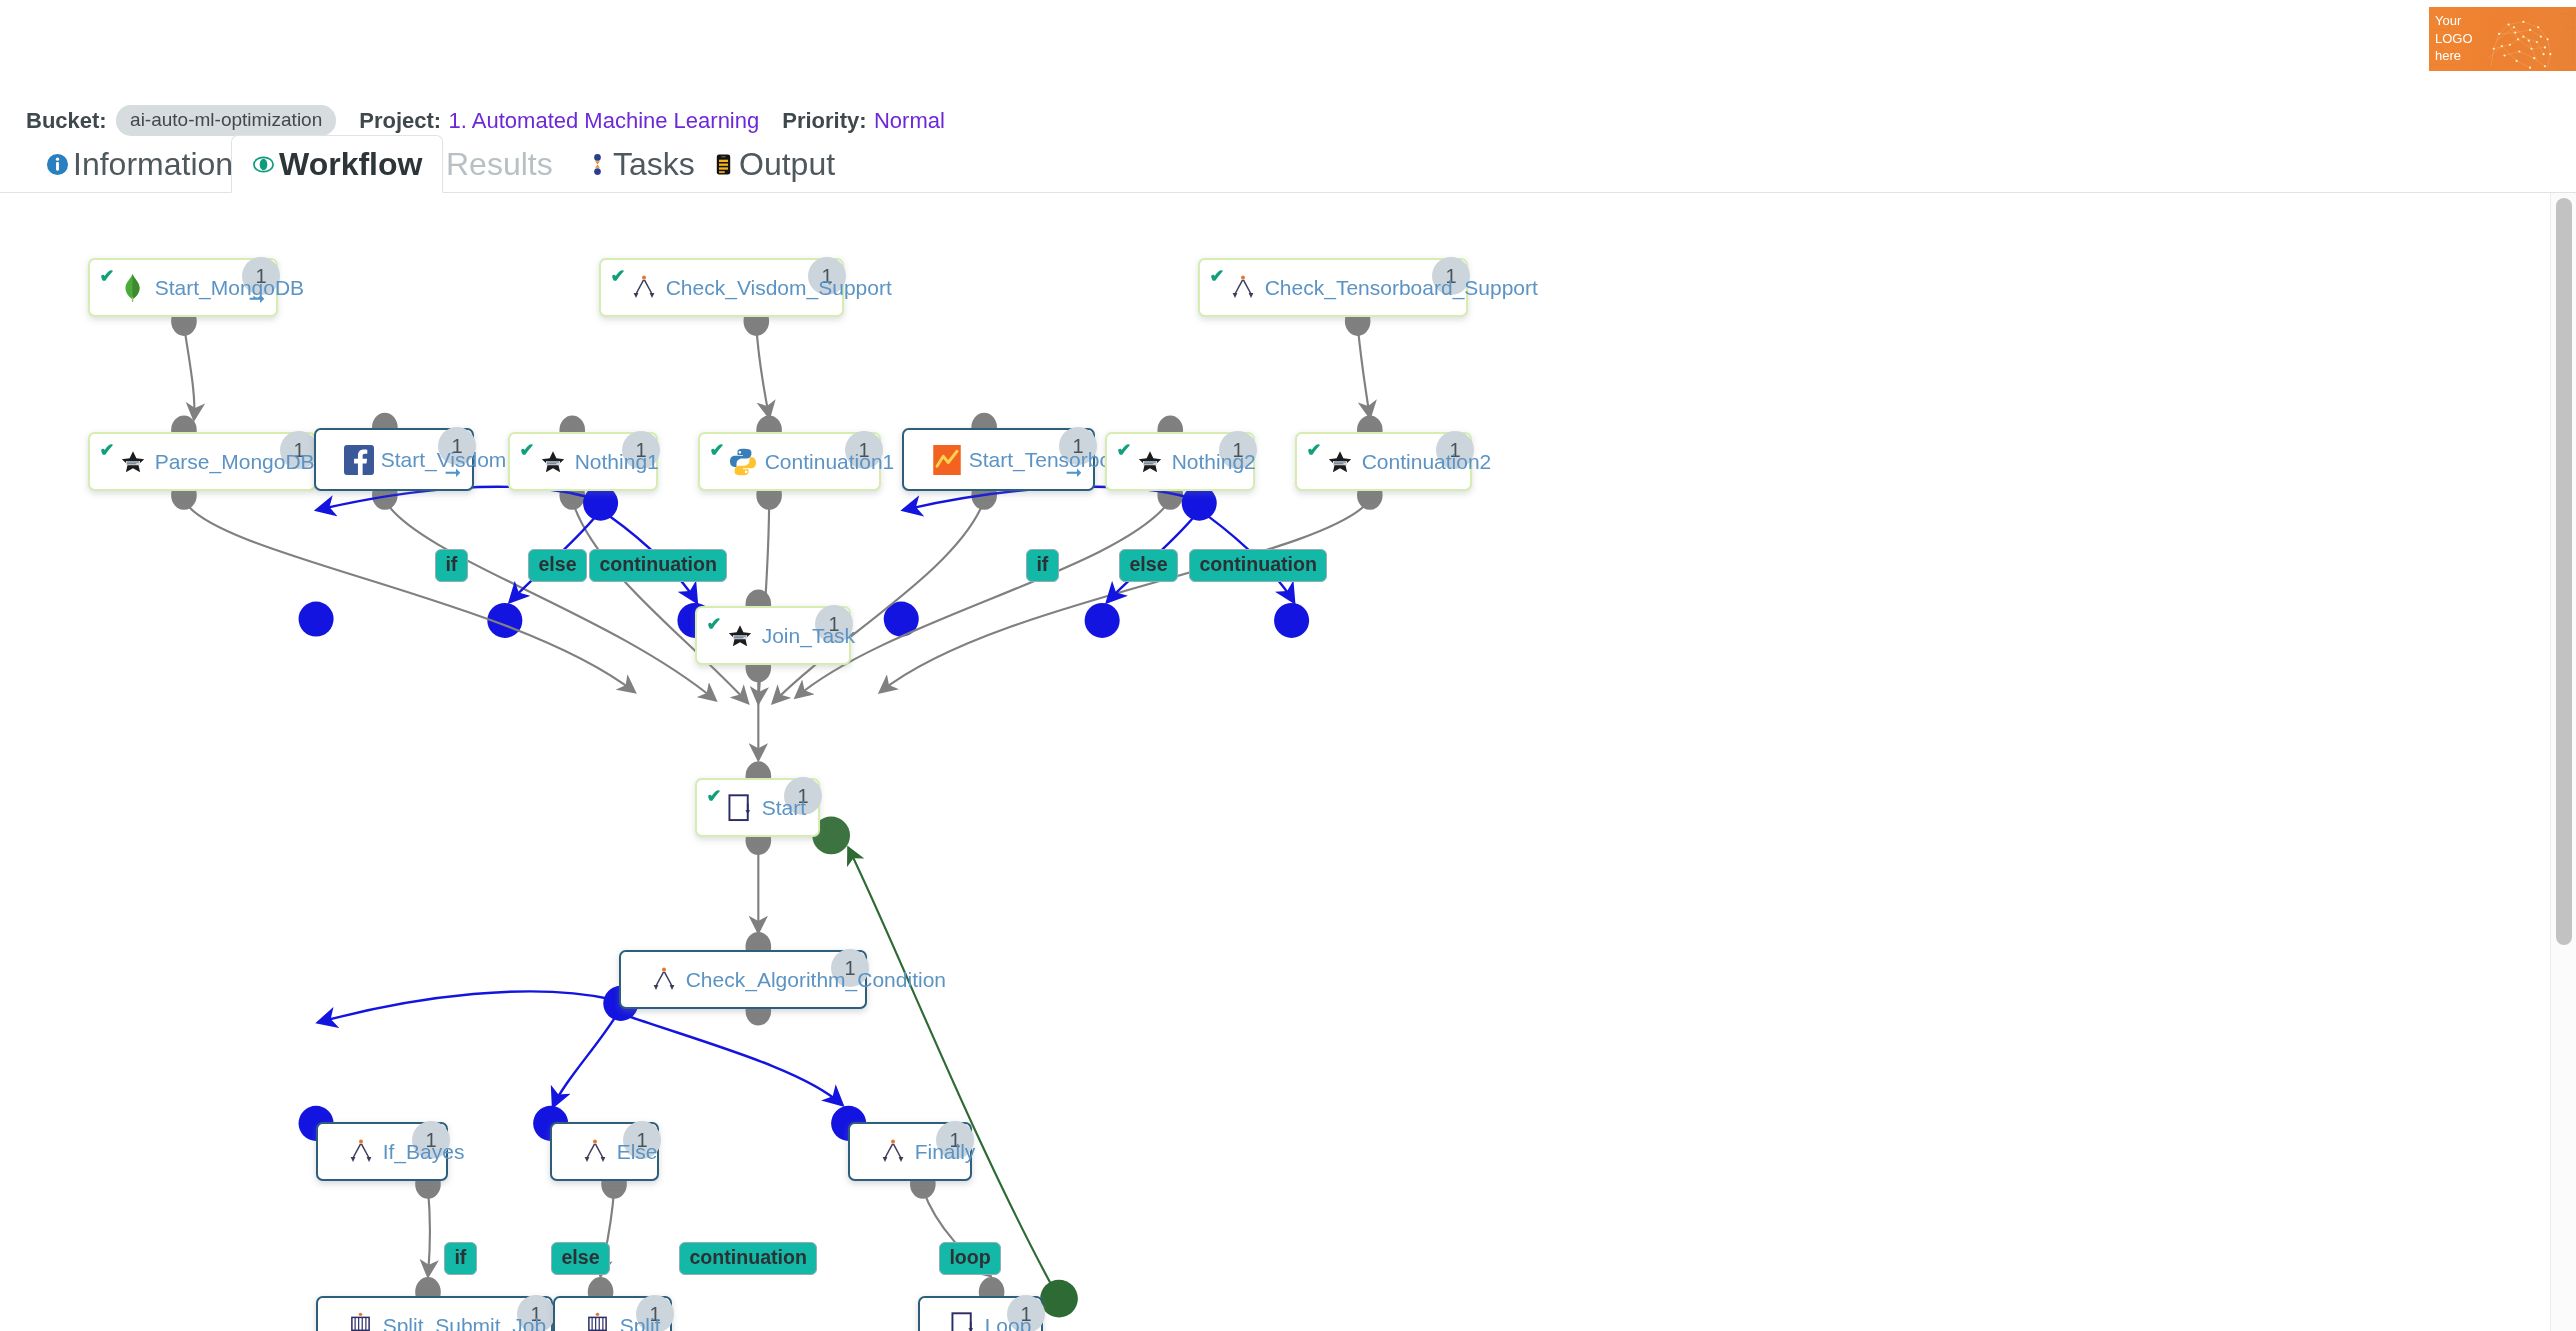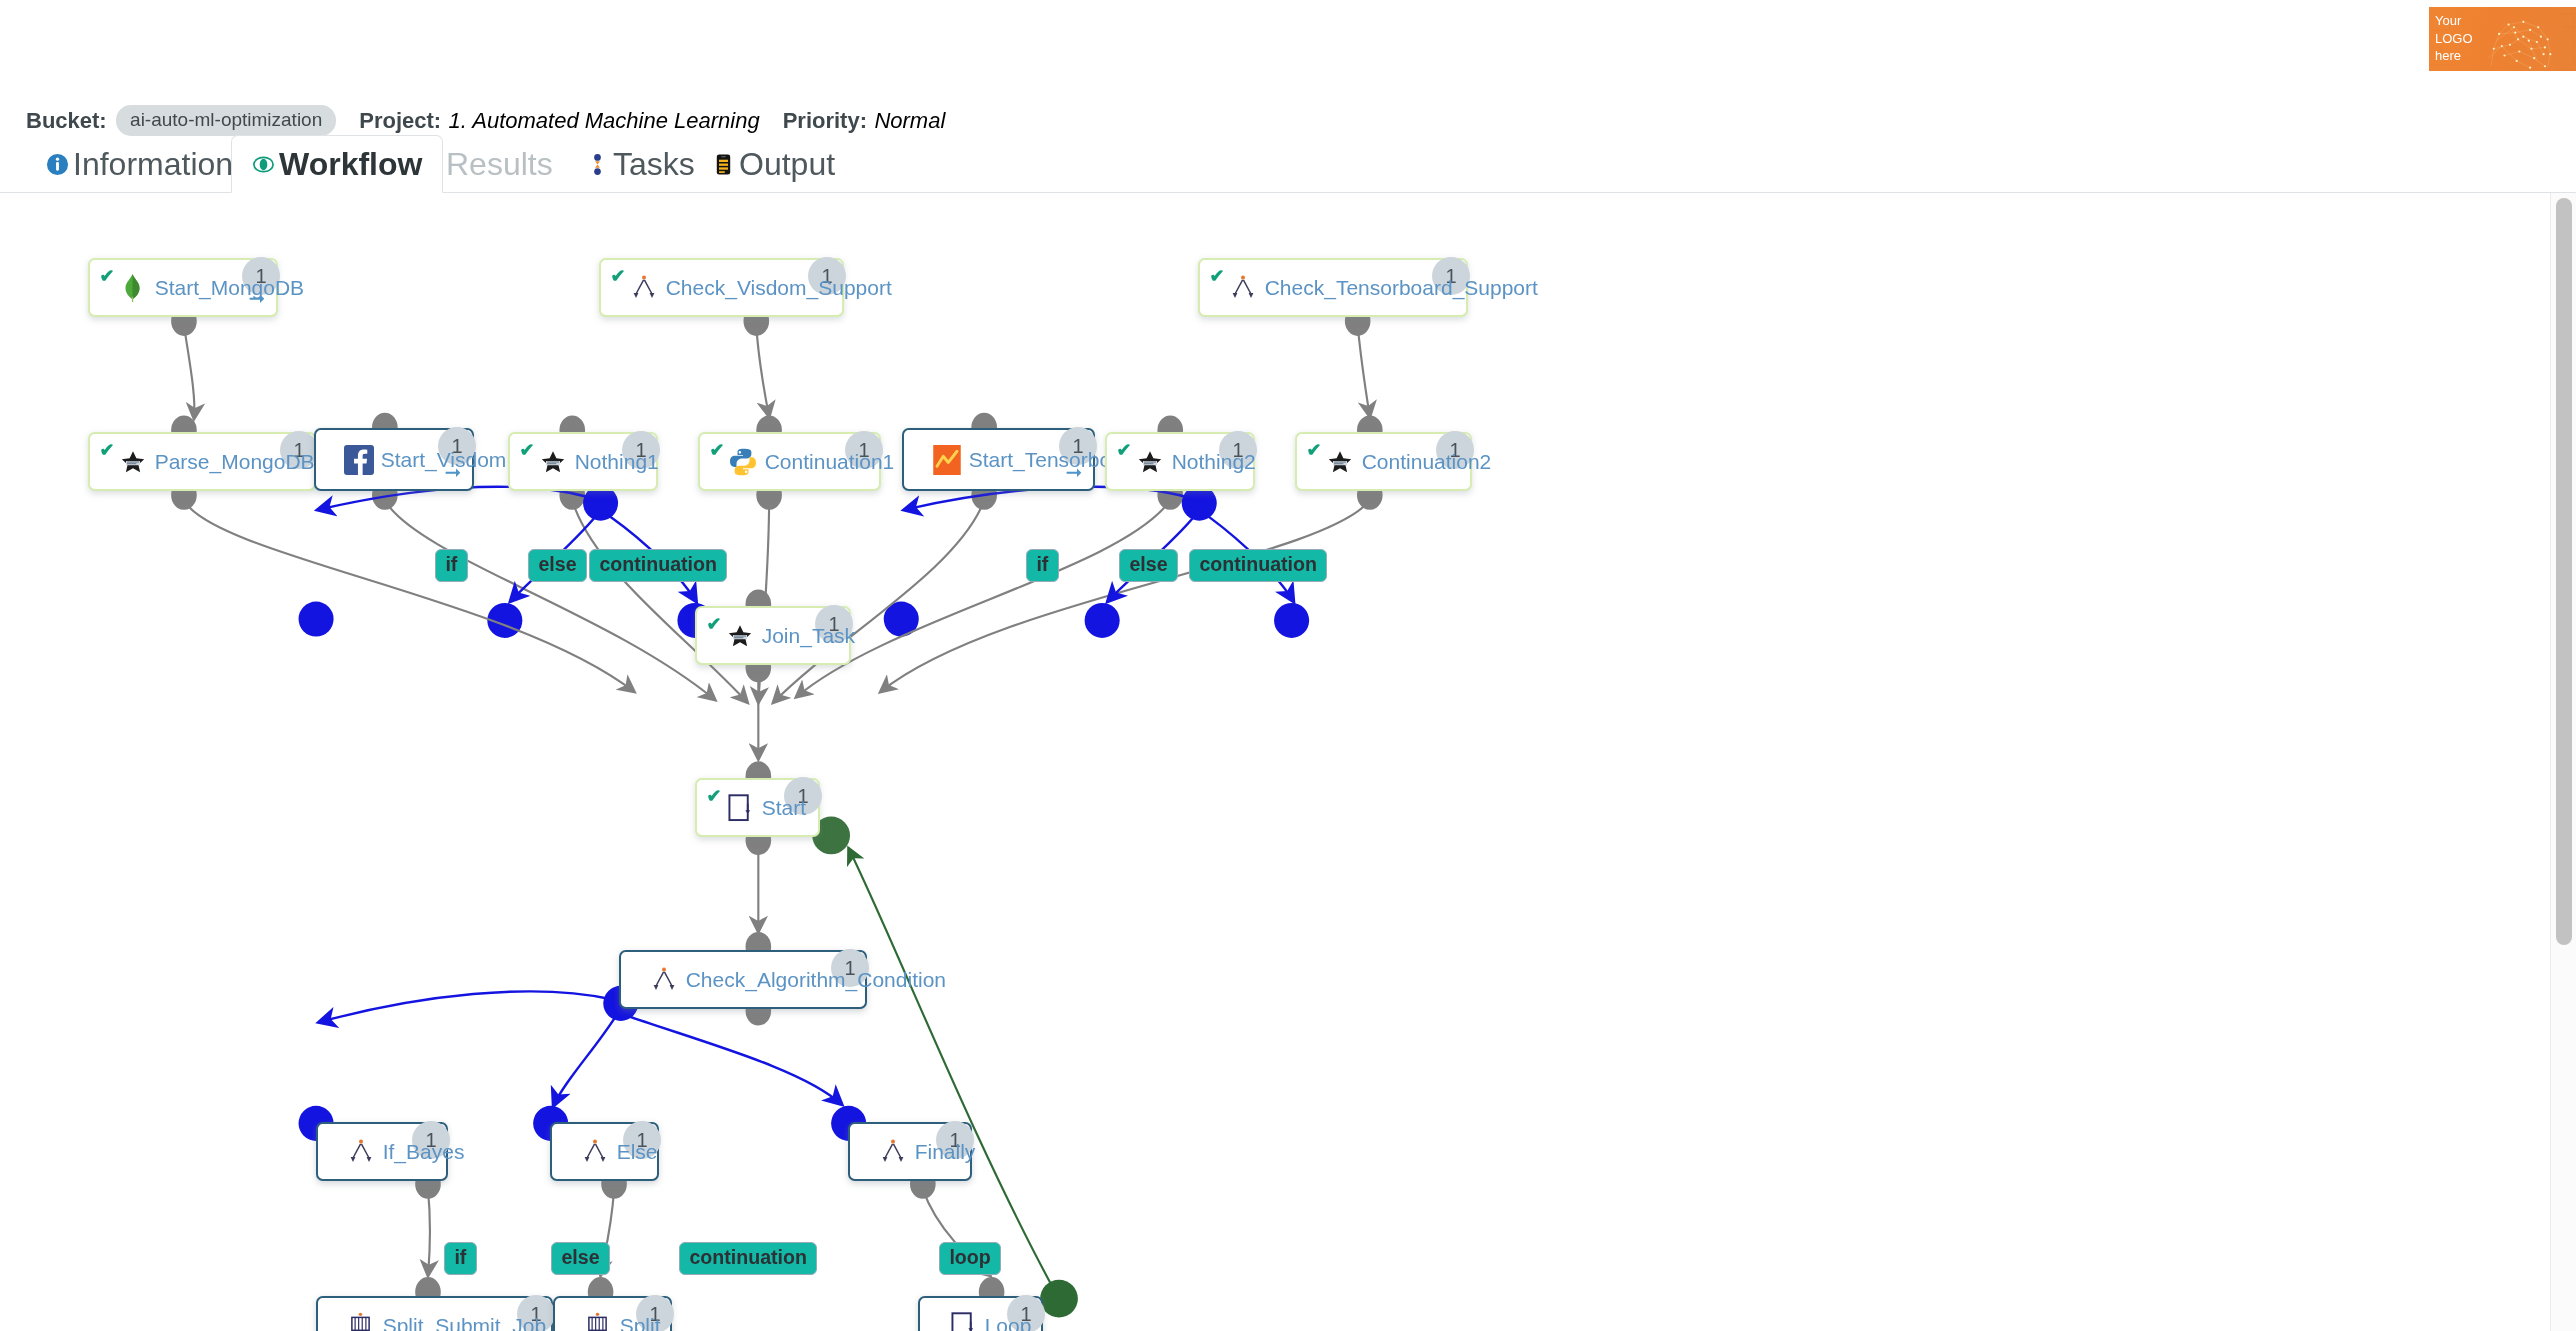--- a/index.html
+++ b/index.html
@@ -55,21 +55,21 @@
     border-top: 7.4px solid #45535b;
     display: inline-block;
   }
 
   #meta-row {
     position: absolute; left: 26px; top: 105px;
     display: flex; align-items: center;
     font-size: 22px; color: #4b5357; white-space: nowrap;
   }
   #meta-row .lbl { font-weight: bold; color: #3f484c; }
-  #meta-row .val { color: #000000; margin-left: 7.4px; font-style: italic; }
+  #meta-row .val { color: #6d28d9; margin-left: 7.4px; }
   #bucket-pill {
     background: #d7dcdf; color: #41494d;
     border-radius: 15px; padding: 4px 14px 5.4px 14px;
     font-size: 19px; margin-left: 9.4px;
   }
   .meta-gap { width: 23px; }
 
   
   #logo-banner {
     position: absolute; right: 0px; top: 7px;

